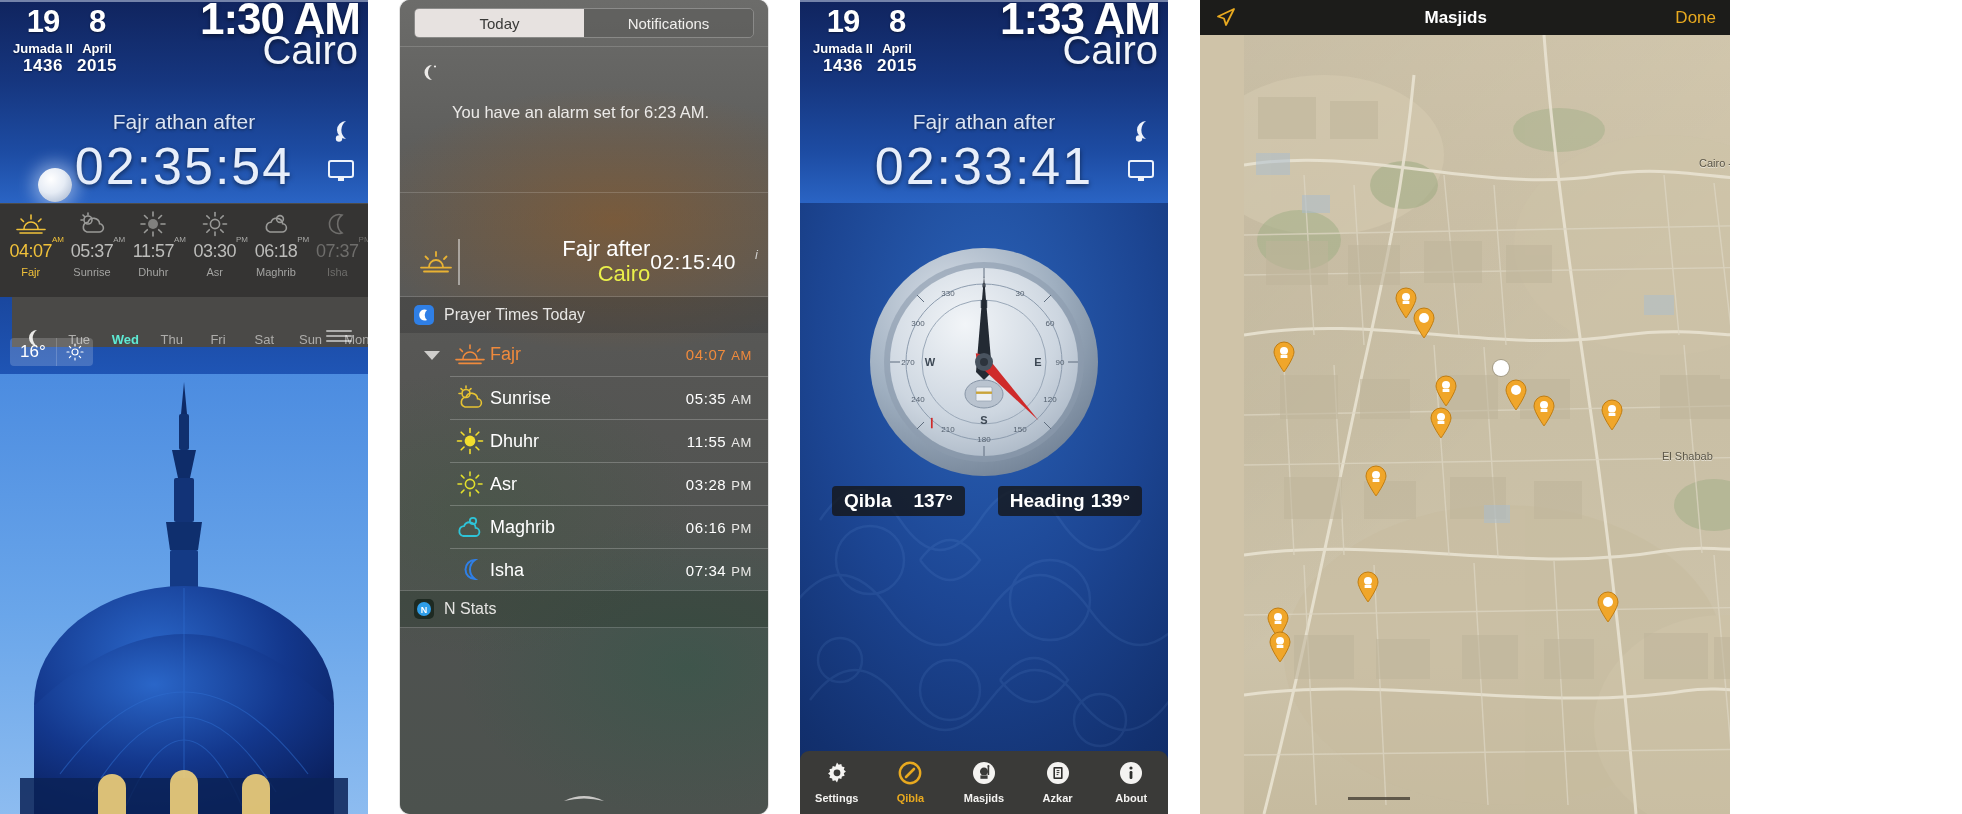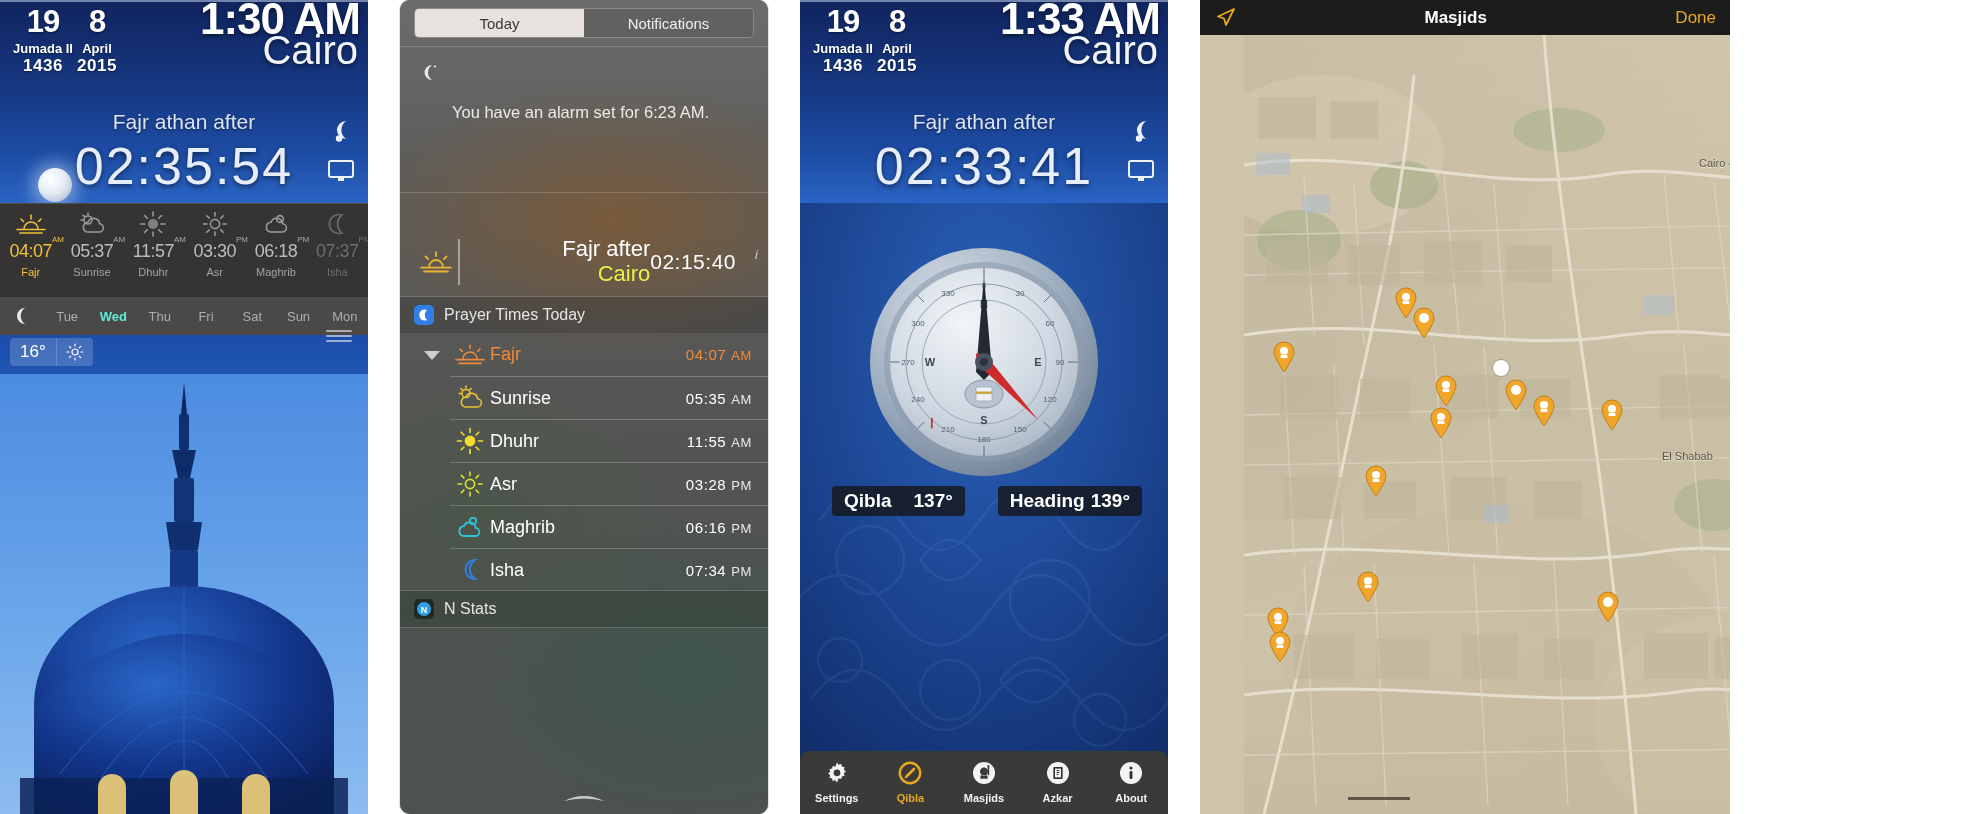--- a/index.html
+++ b/index.html
@@ -47,21 +47,21 @@
   .p1-strip { position:absolute; left:0; top:203px; width:100%; height:94px; background:#353433; display:flex; border-top:1px solid #4d4c4a; }
   .p1-cell { flex:1; position:relative; display:flex; flex-direction:column; align-items:center; padding-top:5px; }
   .p1-cell .ico { height:30px; display:flex; align-items:center; justify-content:center; }
   .p1-time { font-size:18px; color:#bcbcba; letter-spacing:-.5px; margin-top:2px; position:relative; }
   .p1-ampm { font-size:8px; position:absolute; top:-6px; right:-12px; color:#a8a8a6; letter-spacing:0; }
   .p1-name { font-size:11px; color:#a4a4a2; margin-top:4px; }
   .p1-cell.active .p1-time, .p1-cell.active .p1-name, .p1-cell.active .p1-ampm { color:#f0c13a; }
   .p1-cell.dim .p1-time, .p1-cell.dim .p1-name, .p1-cell.dim .p1-ampm { color:#6e6d6b; }
 
   
-  .p1-days { position:absolute; left:0; top:297px; width:100%; height:38px; background:#4a4947; display:flex; align-items:center; }
+  .p1-days { position:absolute; left:12px; top:297px; width:100%; height:50px; background:#4a4947; display:flex; align-items:flex-end; }
   .p1-daymoon { width:44px; display:flex; align-items:center; justify-content:center; }
   .p1-day { flex:1; text-align:center; font-size:13px; color:#aeadab; }
   .p1-day.sel { color:#5eead4; font-weight:700; }
 
   
   .p1-chip { position:absolute; left:10px; top:338px; height:28px; display:flex; align-items:center; background:rgba(255,255,255,.18); border-radius:4px; overflow:hidden; }
   .p1-chip .t { padding:0 10px; font-size:17px; color:#fff; }
   .p1-chip .s { padding:0 9px; display:flex; align-items:center; border-left:1px solid rgba(255,255,255,.18); height:100%; }
   .p1-grip { position:absolute; right:16px; top:330px; width:26px; height:10px; }
   .p1-grip i { display:block; height:2px; background:rgba(255,255,255,.55); margin-bottom:3px; border-radius:1px; }

